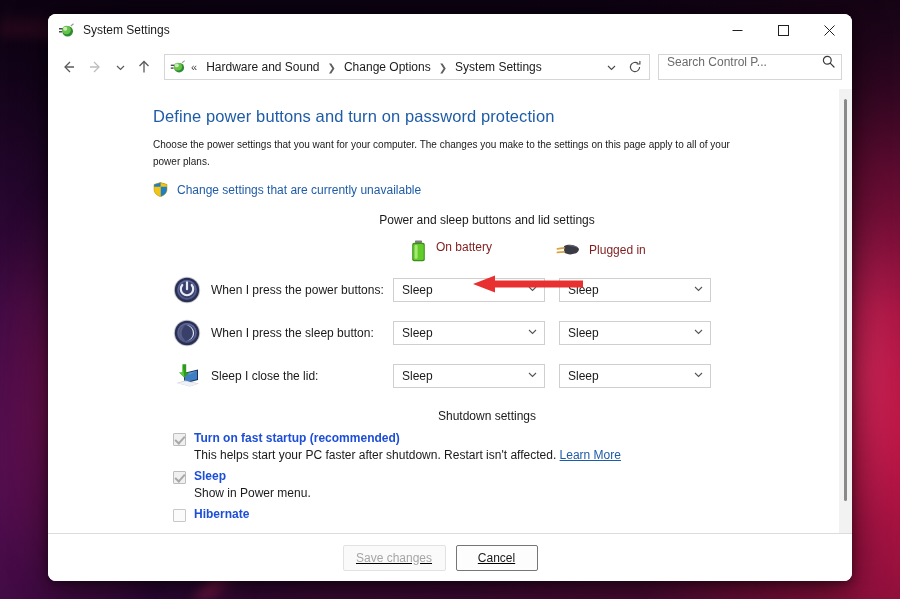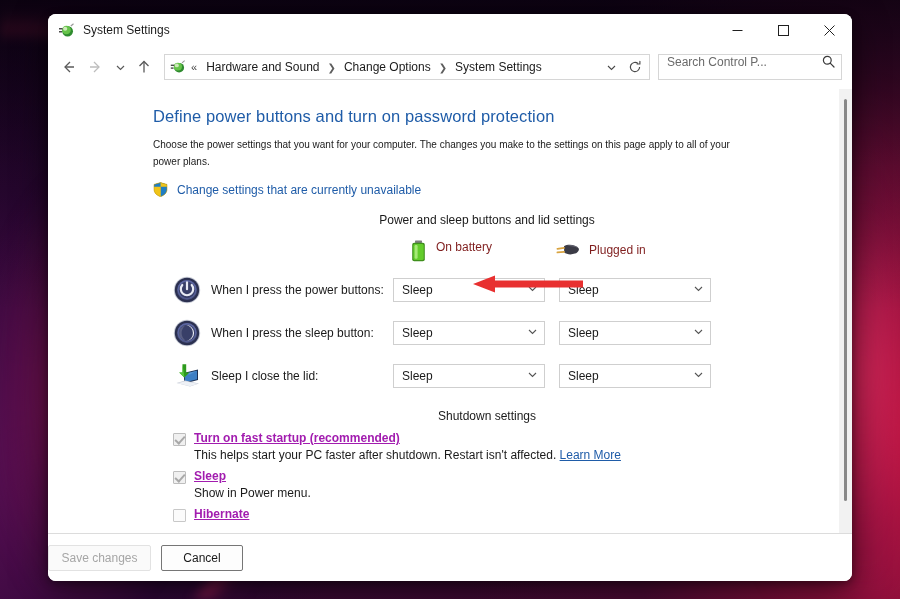--- a/index.html
+++ b/index.html
@@ -269,24 +269,23 @@
     content: "";
     position: absolute;
     left: 3px; top: 0px;
     width: 4px; height: 8px;
     border: solid #a8a8a8;
     border-width: 0 2px 2px 0;
     transform: rotate(42deg);
   }
   .chk-label {
     font-size: 12px;
-    color: #a21caf;
+    color: #1d4ed8;
     margin-left: 8px;
     font-weight: bold;
-    text-decoration: underline;
   }
   .sub-text {
     font-size: 12px;
     color: #1a1a1a;
     margin-left: 21px;
     margin-top: 2px;
   }
   .learn-link { color: #1f5ca8; text-decoration: underline; }
 
   
@@ -304,23 +303,24 @@
     border-radius: 2px;
   }
 
   
   #footer {
     flex: 0 0 48px;
     border-top: 1px solid #dcdcdc;
     background: #ffffff;
     display: flex;
     align-items: center;
-    justify-content: flex-start;
+    justify-content: center;
     padding-right: 20px;
     gap: 10px;
+    text-decoration: underline;
   }
   .btn {
     height: 26px;
     min-width: 103px;
     font-size: 12px;
     font-family: "Liberation Sans", sans-serif;
     border: 1px solid #c9c9c9;
     background: #fdfdfd;
     color: #1a1a1a;
     border-radius: 2px;

